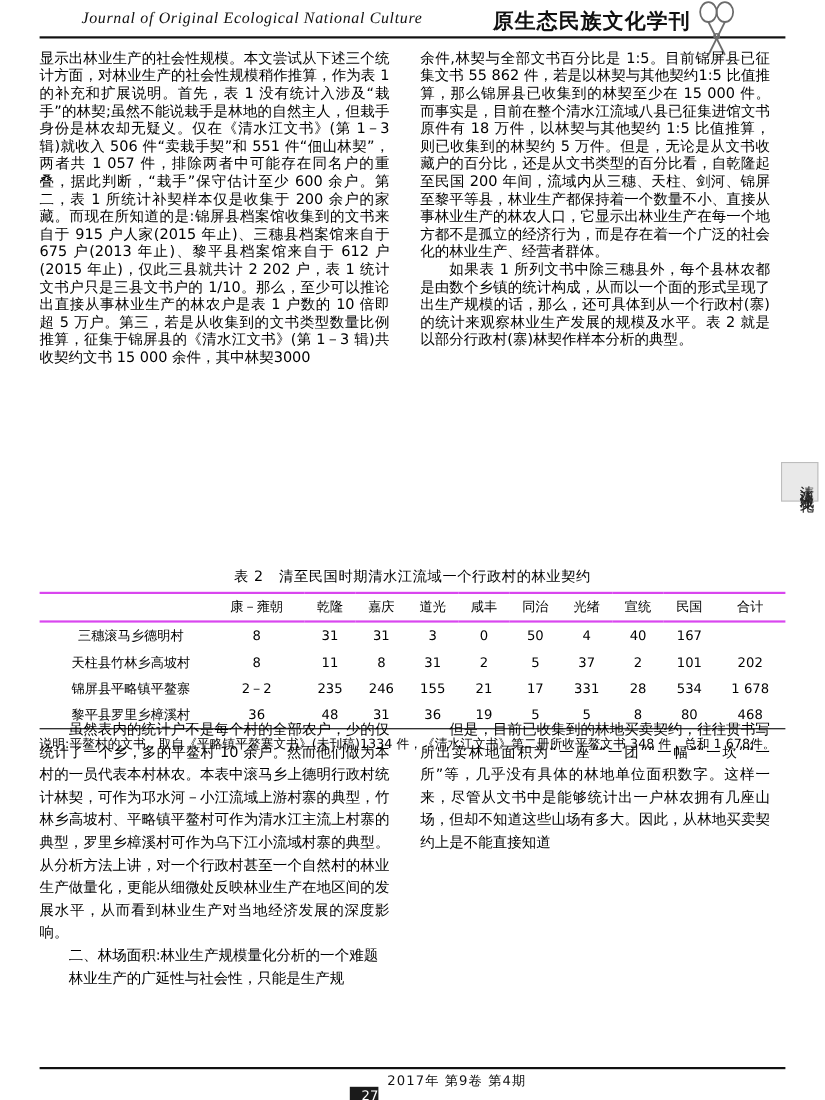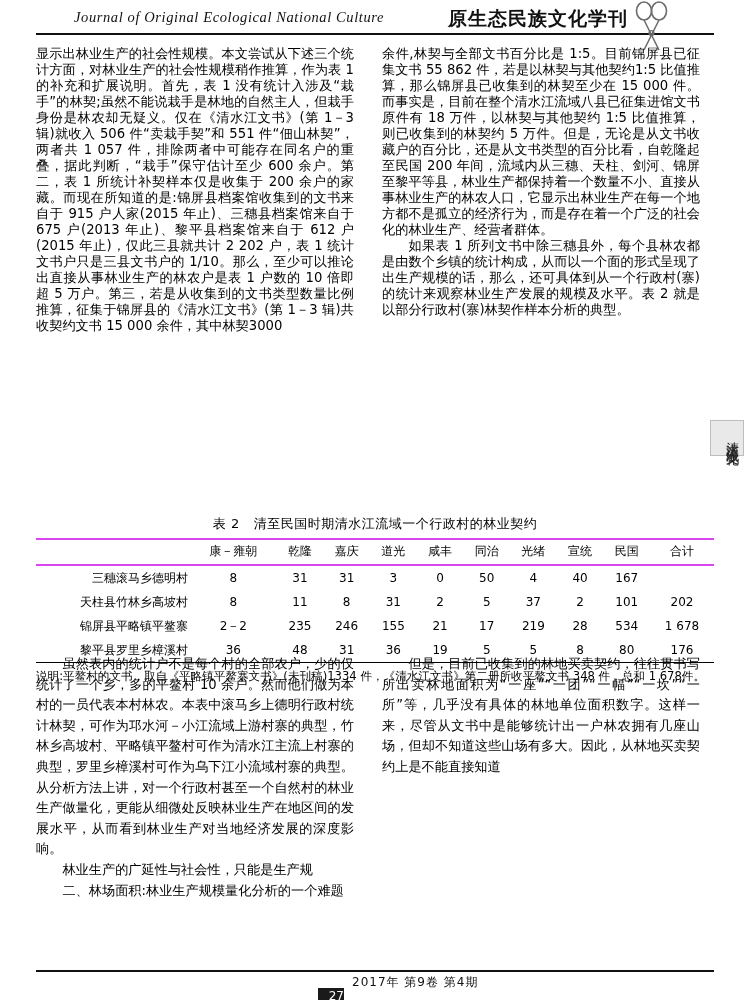--- a/index.html
+++ b/index.html
@@ -124,21 +124,21 @@
   table.data thead th.first {
     text-align: center;
     width: 150px;
   }
   table.data tbody td {
     padding: 3.5px 2px;
     text-align: center;
     white-space: nowrap;
   }
   table.data tbody td.first {
-    text-align: right;
+    text-align: center;
     padding-left: 14px;
   }
   .rule-top { border-top: 1.6px solid #000; }
   .rule-mid { border-top: 2px solid #d946ef; }
   .rule-bot { border-bottom: 1.6px solid #000; }
   .table-note {
     font-size: 11.6px;
     line-height: 17px;
     margin-top: 5px;
     text-align: justify;
@@ -269,47 +269,47 @@
           <td>202</td>
         </tr>
         <tr>
           <td class="first">锦屏县平略镇平鳌寨</td>
           <td>2－2</td>
           <td>235</td>
           <td>246</td>
           <td>155</td>
           <td>21</td>
           <td>17</td>
-          <td>219</td>
+          <td>331</td>
           <td>28</td>
           <td>534</td>
           <td>1 678</td>
         </tr>
         <tr>
           <td class="first rule-bot">黎平县罗里乡樟溪村</td>
           <td class="rule-bot">36</td>
           <td class="rule-bot">48</td>
           <td class="rule-bot">31</td>
           <td class="rule-bot">36</td>
           <td class="rule-bot">19</td>
           <td class="rule-bot">5</td>
           <td class="rule-bot">5</td>
           <td class="rule-bot">8</td>
           <td class="rule-bot">80</td>
-          <td class="rule-bot">176</td>
+          <td class="rule-bot">468</td>
         </tr>
       </tbody>
     </table>
     <div class="table-note">说明:平鳌村的文书，取自《平略镇平鳌寨文书》(未刊稿)1334 件，《清水江文书》第二册所收平鳌文书 348 件，总和 1 678件。</div>
   </div>
 
   <div class="lower lower-left">
     <p class="indent">虽然表内的统计户不是每个村的全部农户，少的仅统计了一个乡，多的平鳌村 10 余户。然而他们做为本村的一员代表本村林农。本表中滚马乡上德明行政村统计林契，可作为邛水河－小江流域上游村寨的典型，竹林乡高坡村、平略镇平鳌村可作为清水江主流上村寨的典型，罗里乡樟溪村可作为乌下江小流域村寨的典型。从分析方法上讲，对一个行政村甚至一个自然村的林业生产做量化，更能从细微处反映林业生产在地区间的发展水平，从而看到林业生产对当地经济发展的深度影响。</p>
+    <p class="indent">二、林场面积:林业生产规模量化分析的一个难题</p>
     <p class="indent">林业生产的广延性与社会性，只能是生产规</p>
-    <p class="indent">二、林场面积:林业生产规模量化分析的一个难题</p>
   </div>
 
   <div class="lower lower-right">
     <p class="indent">但是，目前已收集到的林地买卖契约，往往贯书写所出卖林地面积为“一座”“一团”“一幅”“一坎”“一所”等，几乎没有具体的林地单位面积数字。这样一来，尽管从文书中是能够统计出一户林农拥有几座山场，但却不知道这些山场有多大。因此，从林地买卖契约上是不能直接知道</p>
   </div>
 
   <div class="footer">
     <div class="footer-rule"></div>
     <div class="page-num">27</div>
     <div class="footer-info">2017年 第9卷 第4期</div>

